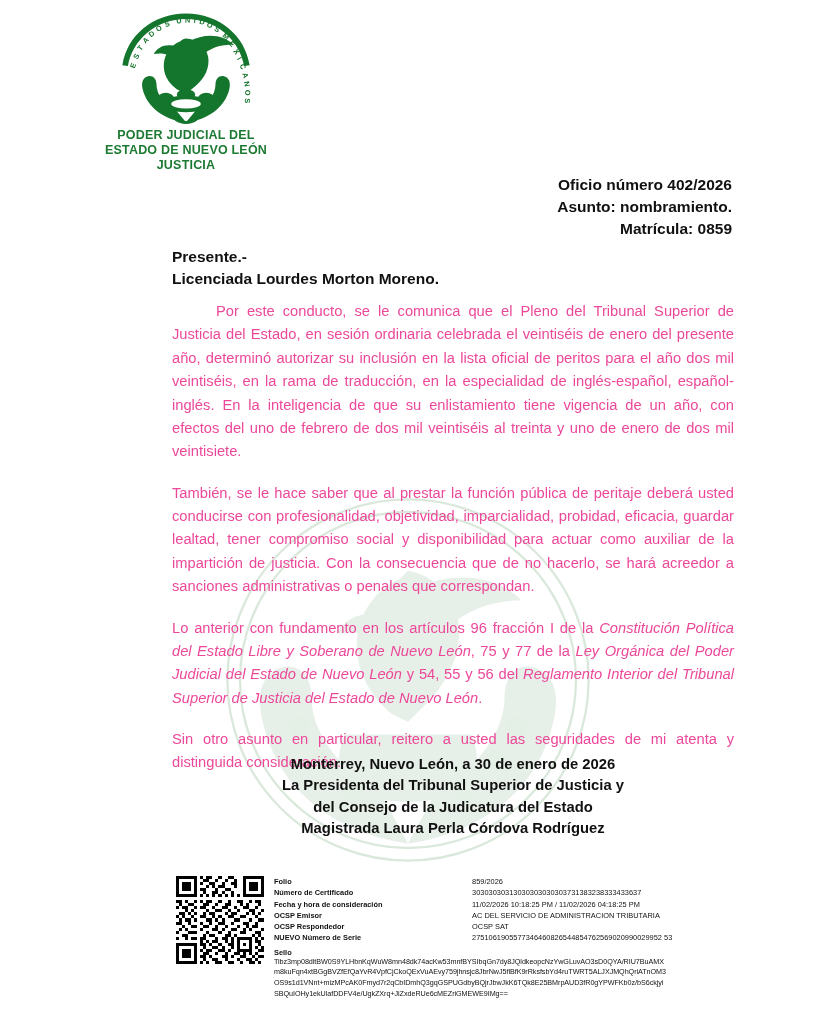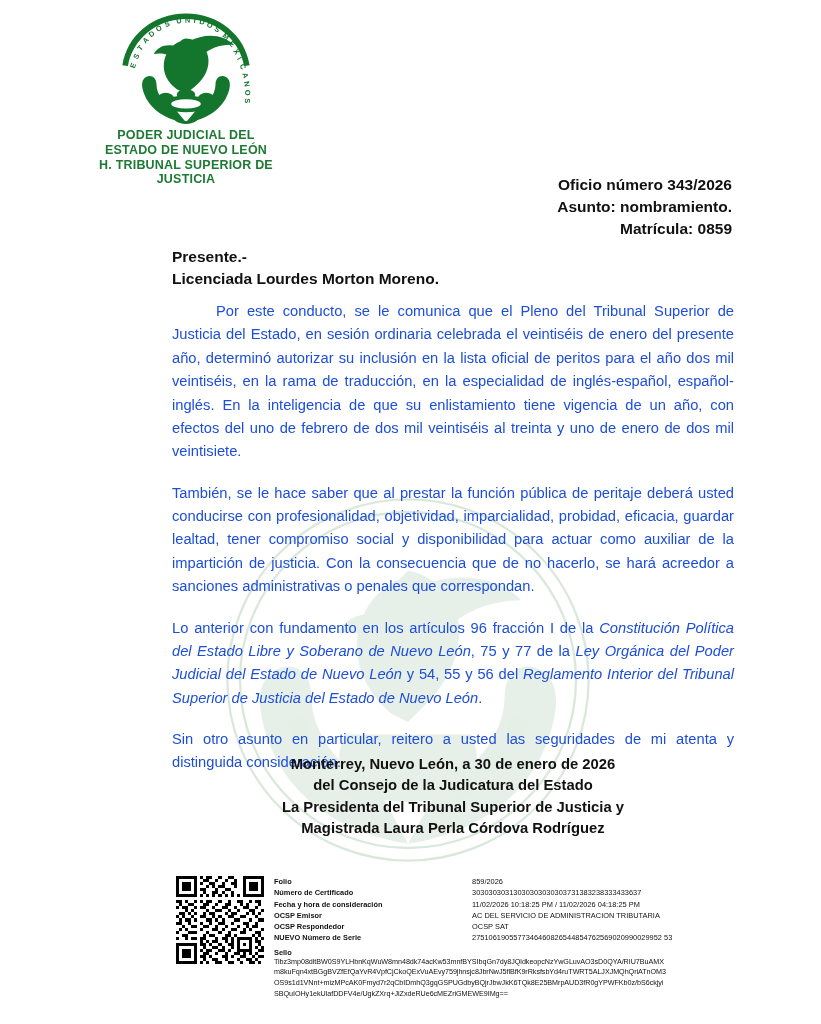--- a/index.html
+++ b/index.html
@@ -88,21 +88,21 @@
     top: 300px;
     width: 562px;
     z-index: 2;
   }
   .para {
     font-size: 14.7px;
     line-height: 1.59;
     text-align: justify;
     text-justify: inter-word;
     margin: 0 0 18px 0;
-    color: #1d4ed8;
+    color: #ec4899;
   }
   .para.indent { text-indent: 44px; }
   .para em { font-style: italic; }
 
   
   .signature {
     position: absolute;
     left: 172px;
     top: 754px;
     width: 562px;
@@ -265,47 +265,46 @@
       </g>
 
       <g fill="#14752c">
         <path d="M68 118 C74 124 86 124 92 118 L92 122 C86 127 74 127 68 122 Z"></path>
       </g>
     </svg>
 
     <div class="letterhead-title">
       <div>PODER JUDICIAL DEL</div>
       <div>ESTADO DE NUEVO LEÓN</div>
-      <div>H. TRIBUNAL SUPERIOR DE</div>
       <div>JUSTICIA</div>
     </div>
   </div>
 
   <div class="ref-block">
-    <div>Oficio número 343/2026</div>
+    <div>Oficio número 402/2026</div>
     <div>Asunto: nombramiento.</div>
     <div>Matrícula: 0859</div>
   </div>
 
   <div class="addressee">
     <div>Presente.-</div>
     <div>Licenciada Lourdes Morton Moreno.</div>
   </div>
 
   <div class="body-area">
     <p class="para indent">Por este conducto, se le comunica que el Pleno del Tribunal Superior de Justicia del Estado, en sesión ordinaria celebrada el veintiséis de enero del presente año, determinó autorizar su inclusión en la lista oficial de peritos para el año  dos mil veintiséis, en la rama de traducción, en la especialidad de inglés-español, español-inglés. En la inteligencia de que su enlistamiento tiene vigencia de un año, con efectos del uno de febrero de  dos mil veintiséis al treinta y uno de enero de  dos mil veintisiete.</p>
     <p class="para">También, se le hace saber que al prestar la función pública de peritaje deberá usted conducirse con profesionalidad, objetividad, imparcialidad, probidad, eficacia, guardar lealtad, tener compromiso social y disponibilidad para actuar como auxiliar de la impartición de justicia. Con la consecuencia que de no hacerlo, se hará acreedor a sanciones administrativas o penales que correspondan.</p>
     <p class="para"><span>Lo anterior con fundamento en los artículos 96 fracción I de la </span><em>Constitución Política del Estado Libre y Soberano de Nuevo León</em><span>, 75 y 77 de la </span><em>Ley Orgánica del Poder Judicial del Estado de Nuevo León</em><span> y 54, 55 y 56 del </span><em>Reglamento Interior del Tribunal Superior de Justicia del Estado de Nuevo León</em><span>.</span></p>
     <p class="para">Sin otro asunto en particular, reitero a usted las seguridades de mi atenta y distinguida consideración.</p>
   </div>
 
   <div class="signature">
     <div>Monterrey, Nuevo León, a 30 de enero de 2026</div>
+    <div>La Presidenta del Tribunal Superior de Justicia y</div>
     <div>del Consejo de la Judicatura del Estado</div>
-    <div>La Presidenta del Tribunal Superior de Justicia y</div>
     <div>Magistrada Laura Perla Córdova Rodríguez</div>
   </div>
 
   <div class="cert">
 
     <div class="qr">
       <svg width="88" height="88" viewBox="0 0 29 29" shape-rendering="crispEdges" aria-hidden="true">
         <rect width="29" height="29" fill="#ffffff"></rect>
         <g fill="#000000">
 

